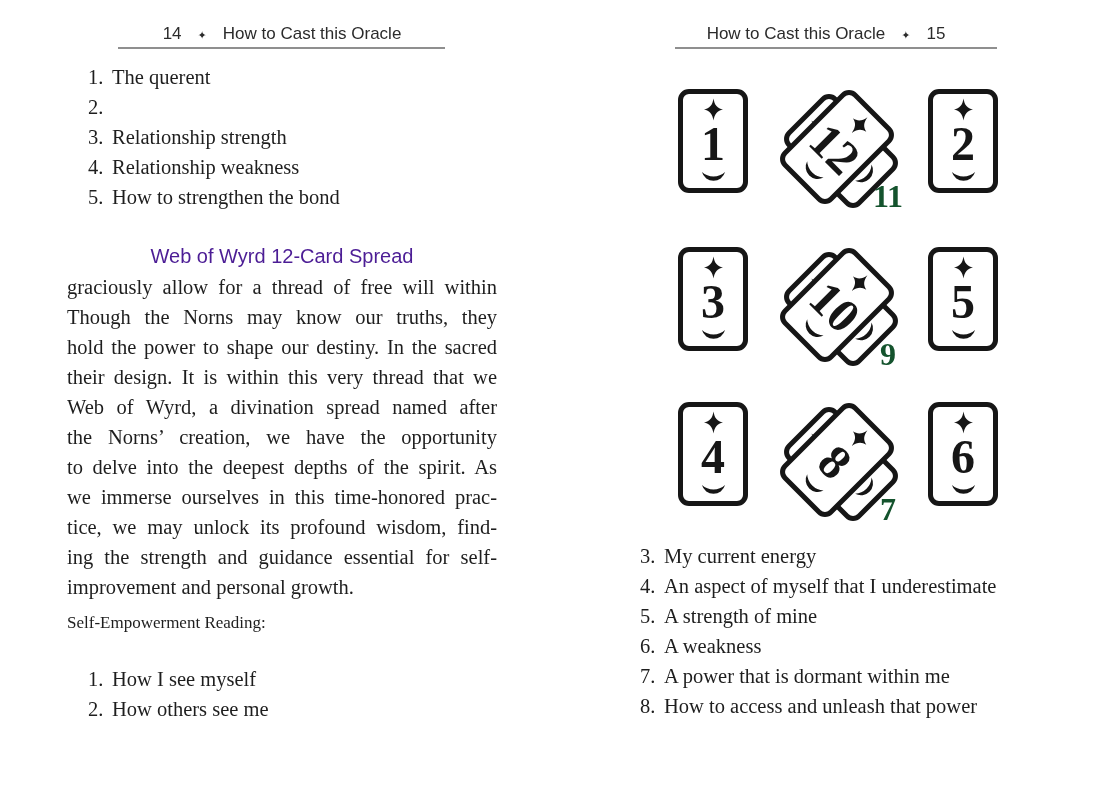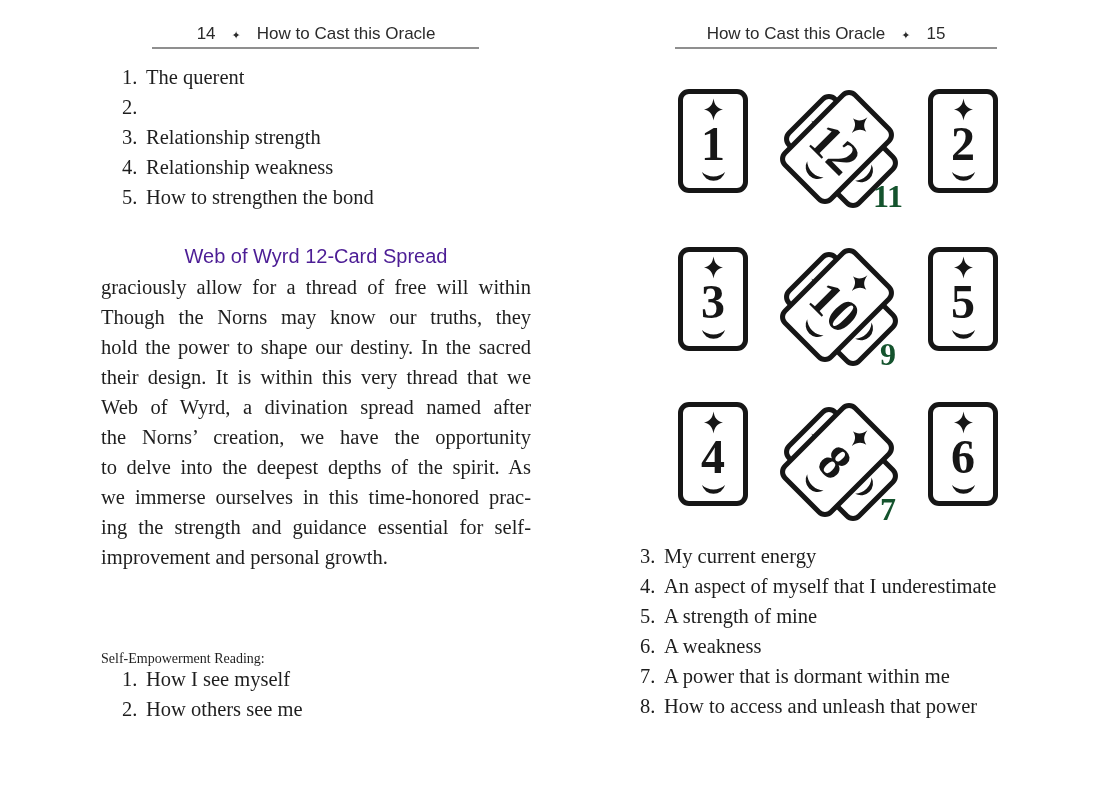--- a/index.html
+++ b/index.html
@@ -1,21 +1,21 @@
 <!DOCTYPE html>
 <html><head>
 <meta charset="utf-8">
 <style>
   html,body{margin:0;padding:0;}
   body{
     width:1120px;height:800px;position:relative;background:#ffffff;
     font-family:"Liberation Serif",serif;color:#1e1e1e;overflow:hidden;
   }
   .page{position:absolute;top:0;height:800px;}
-  .page-left{left:67px;width:430px;margin-left:34px;}
+  .page-left{left:67px;width:430px;}
   .page-right{left:620px;width:412px;}
 
   
   .pg-header{
     position:absolute;top:24px;left:0;right:0;
     display:flex;justify-content:center;align-items:baseline;gap:16px;
     font-family:"Liberation Sans",sans-serif;font-size:17px;color:#2b2b2b;
     white-space:nowrap;
   }
   .orn{font-size:11px;}
@@ -31,21 +31,21 @@
   .list-b{left:21px;top:664px;}
   .list-c{left:20px;top:541px;}
 
   .gray-heading{
     position:absolute;top:245px;left:0;right:0;text-align:center;
     font-family:"Liberation Sans",sans-serif;font-size:20px;color:#4c1d95;
   }
   .para{position:absolute;top:272px;left:0;width:430px;font-size:20.5px;}
   .jline{height:30px;line-height:30px;text-align:justify;text-align-last:justify;white-space:normal;}
   .jlast{text-align-last:left;}
-  .reading-label{position:absolute;top:644px;left:0;height:30px;line-height:30px;font-size:14px;}
+  .reading-label{position:absolute;top:608px;left:0;height:30px;line-height:30px;font-size:17px;}
 
   
   .spread{position:absolute;left:0;top:0;width:412px;height:545px;}
   .spread-row{position:absolute;left:0;width:412px;height:130px;}
   .spread-row:nth-child(1){top:89px;}
   .spread-row:nth-child(2){top:247px;}
   .spread-row:nth-child(3){top:402px;}
 
   .card{
     box-sizing:border-box;width:70px;height:104px;background:#fff;
@@ -110,20 +110,21 @@
 
   <div class="para">
       <div class="jline">graciously allow for a thread of free will within</div>
       <div class="jline">Though the Norns may know our truths, they</div>
       <div class="jline">hold the power to shape our destiny. In the sacred</div>
       <div class="jline">their design. It is within this very thread that we</div>
       <div class="jline">Web of Wyrd, a divination spread named after</div>
       <div class="jline">the Norns’ creation, we have the opportunity</div>
       <div class="jline">to delve into the deepest depths of the spirit. As</div>
       <div class="jline">we immerse ourselves in this time-honored prac-</div>
+      <div class="jline">tice, we may unlock its profound wisdom, find-</div>
       <div class="jline">ing the strength and guidance essential for self-</div>
       <div class="jline jlast">improvement and personal growth.</div>
     </div>
 
   <div class="reading-label">Self-Empowerment Reading:</div>
 
   <div class="num-list list-b">
       <div class="li">
         <span class="num">1.</span>
         <span class="txt">How I see myself</span>

